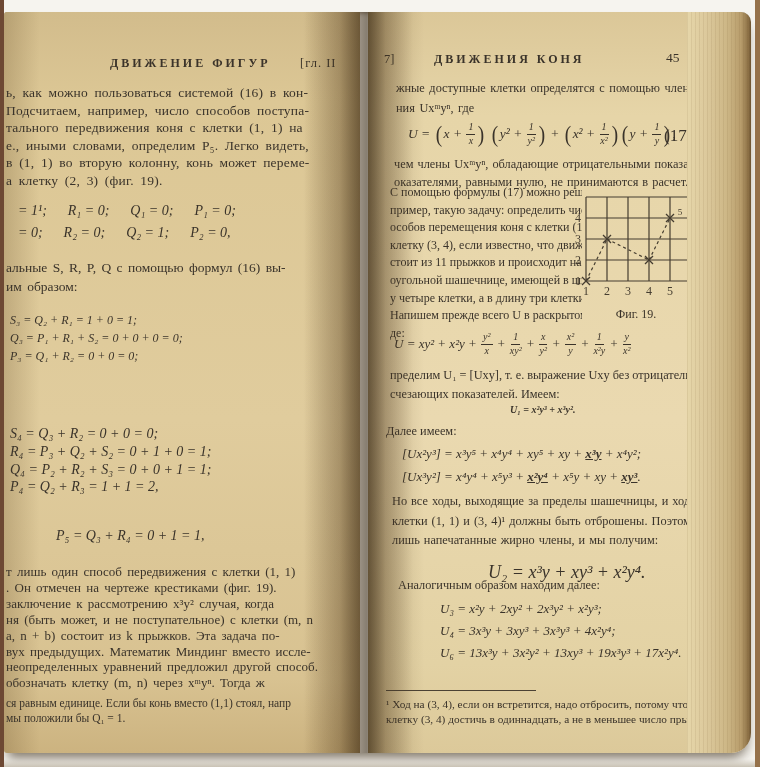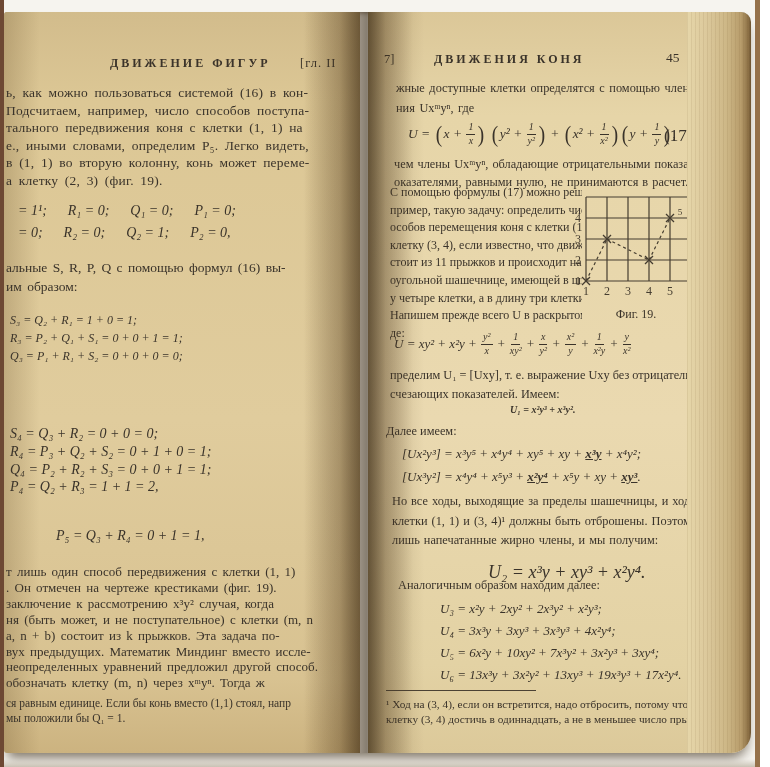--- a/index.html
+++ b/index.html
@@ -94,22 +94,22 @@
       <div class="abs lp-eqrows">
           <div class="tline">= 1¹;      R₁ = 0;      Q₁ = 0;      P₁ = 0;</div>
           <div class="tline">= 0;      R₂ = 0;      Q₂ = 1;      P₂ = 0,</div>
         </div>
       <div class="abs lp-mid">
           <div class="tline">альные S, R, P, Q с помощью формул (16) вы-</div>
           <div class="tline">им образом:</div>
         </div>
       <div class="abs lp-eq2">
           <div class="tline">S₃ = Q₂ + R₁ = 1 + 0 = 1;</div>
-          <div class="tline">R₃ = P₂ + Q₁ + S₁ = 0 + 0 + 1 = 1;</div>
           <div class="tline">Q₃ = P₁ + R₁ + S₂ = 0 + 0 + 0 = 0;</div>
+          <div class="tline">P₃ = Q₁ + R₂ = 0 + 0 = 0;</div>
         </div>
       <div class="abs lp-eq3">
           <div class="tline">S₄ = Q₃ + R₂ = 0 + 0 = 0;</div>
           <div class="tline">R₄ = P₃ + Q₂ + S₂ = 0 + 1 + 0 = 1;</div>
           <div class="tline">Q₄ = P₂ + R₂ + S₃ = 0 + 0 + 1 = 1;</div>
           <div class="tline">P₄ = Q₂ + R₃ = 1 + 1 = 2,</div>
         </div>
       <div class="abs lp-p5 tline">P₅ = Q₃ + R₄ = 0 + 1 = 1,</div>
       <div class="abs lp-para2">
           <div class="tline">т лишь один способ передвижения с клетки (1, 1)</div>
@@ -265,21 +265,20 @@
       <div class="abs rp-discard">
           <div class="tline">Но все ходы, выходящие за пределы шашечницы, и ходы на</div>
           <div class="tline">клетки (1, 1) и (3, 4)¹ должны быть отброшены. Поэтому остаются</div>
           <div class="tline">лишь напечатанные жирно члены, и мы получим:</div>
         </div>
       <div class="abs rp-u2 tline">U₂ = x³y + xy³ + x²y⁴.</div>
       <div class="abs rp-analog tline">Аналогичным образом находим далее:</div>
       <div class="abs rp-useries">
           <div class="tline">U₃ = x²y + 2xy² + 2x³y² + x²y³;</div>
           <div class="tline">U₄ = 3x³y + 3xy³ + 3x³y³ + 4x²y⁴;</div>
-          <div class="tline">U₅ = 6x²y + 10xy² + 7x³y² + 3x²y³ + 3xy⁴;</div>
           <div class="tline">U₆ = 13x³y + 3x²y² + 13xy³ + 19x³y³ + 17x²y⁴.</div>
         </div>
       <div class="abs rp-rule"></div>
       <div class="abs rp-foot">
           <div class="tline">¹ Ход на (3, 4), если он встретится, надо отбросить, потому что мы хотим</div>
           <div class="tline">клетку (3, 4) достичь в одиннадцать, а не в меньшее число прыжков.</div>
         </div>
     </div>
 
     <div class="fore-edge"></div>

